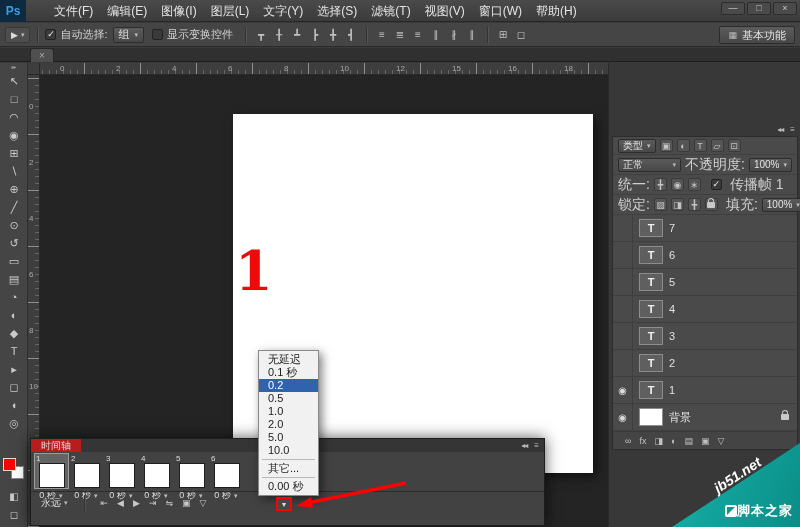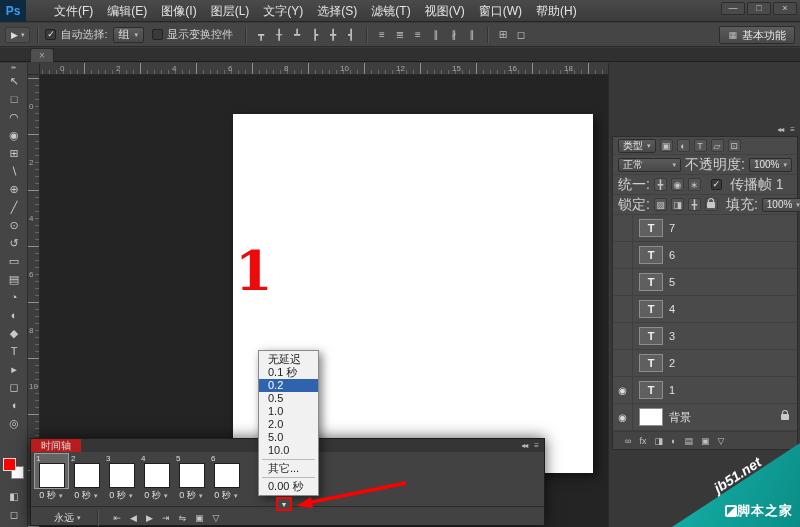--- a/index.html
+++ b/index.html
@@ -89,21 +89,21 @@
   .tltab{height:13px;background:#b91c1c;padding:0 10px;font-size:10px;line-height:13px;color:#ddd}
   .tlheadicons{margin-left:auto;display:flex;gap:7px;padding-right:6px}
   .tlframes{position:absolute;left:4px;top:15px;display:flex;gap:2px}
   .frame{width:33px}
   .frame.sel{background:#646464;box-shadow:0 0 0 1px #9c9c9c}
   .fnum{display:block;font-size:8px;color:#ddd;height:9px;line-height:9px;padding-left:1px}
   .fthumb{display:block;width:26px;height:25px;margin:0 auto;background:#fff;border:1px solid #1f1f1f}
   .tldelays{position:absolute;left:4px;top:50px;display:flex;gap:2px}
   .fdelay{width:33px;font-size:9px;color:#dfdfdf;display:flex;align-items:center;justify-content:center;gap:2px}
   .fdelay .caret{font-size:6px}
-  .tlctrl{position:absolute;left:0;top:67px;width:100%;height:22px;border-top:1px solid #2c2c2c;display:flex;align-items:center;gap:9px;padding-left:23px}
+  .tlctrl{position:absolute;left:0;top:52px;width:100%;height:22px;border-top:1px solid #2c2c2c;display:flex;align-items:center;gap:9px;padding-left:10px}
   .loopsel{display:flex;align-items:center;gap:3px;font-size:10px;color:#ddd}
   .tcicon{font-size:9px;color:#c9c9c9}
 
   
   .dropdown{position:absolute;left:258px;top:350px;width:61px;background:#f1f1f1;border:1px solid #898989;box-shadow:3px 3px 9px rgba(0,0,0,.5);z-index:50;padding:2px 0}
   .ditem{height:13px;line-height:13px;font-size:11px;color:#1c1c1c;padding-left:9px;white-space:nowrap}
   .ditem.sel{background:#2f63ad;color:#fff}
   .dsep{height:1px;background:#b9b9b9;margin:2px 3px}
 
   

